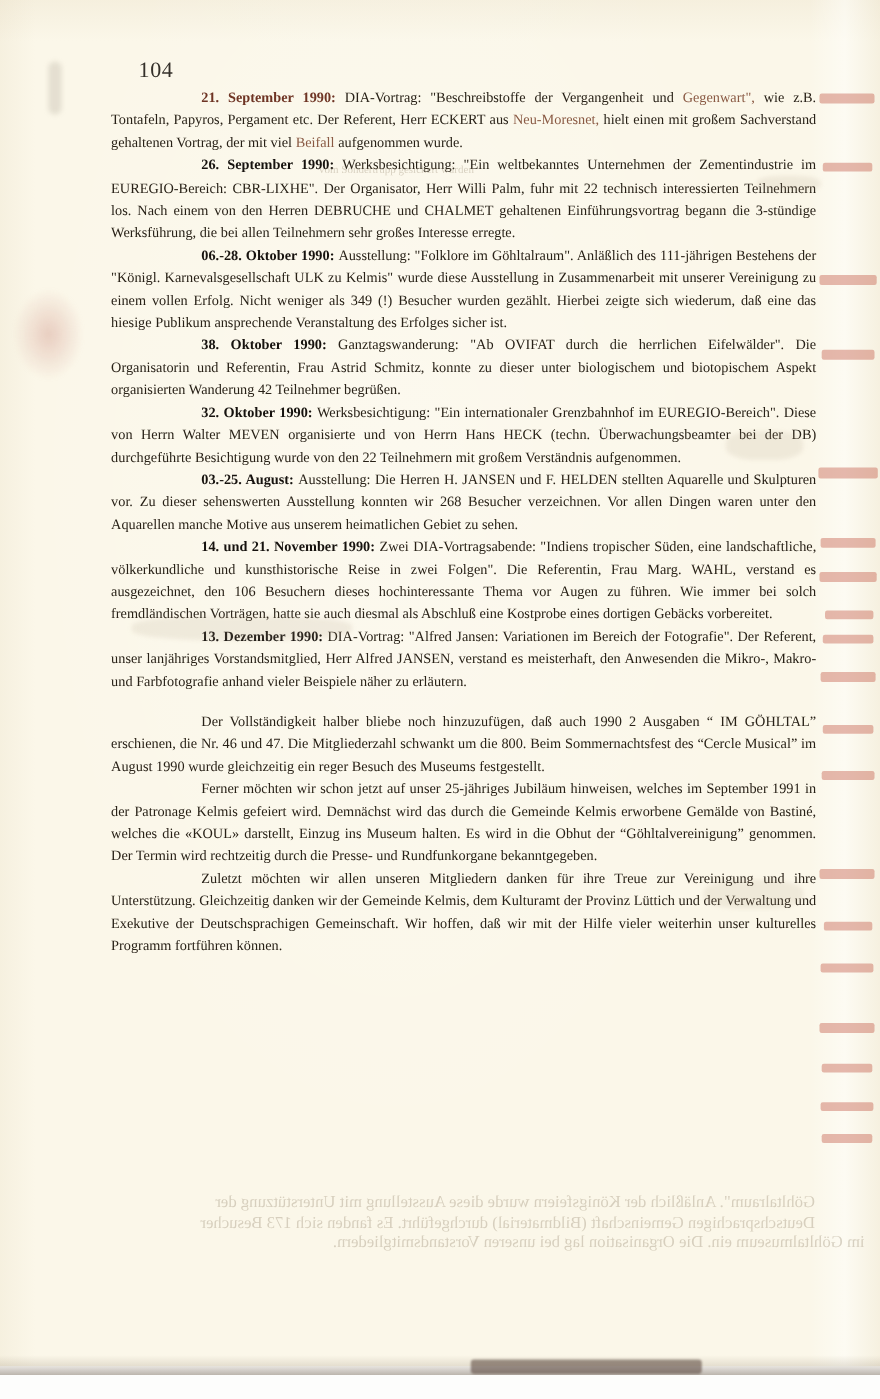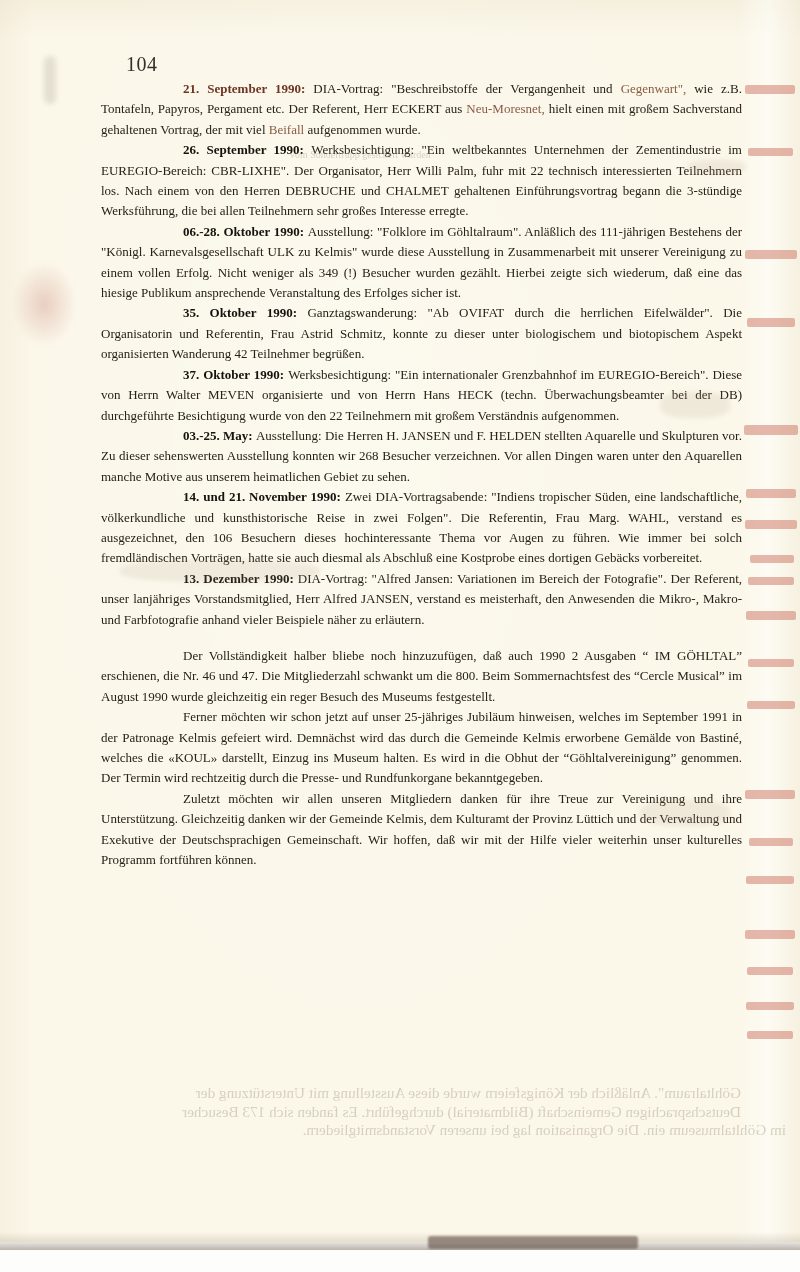--- a/index.html
+++ b/index.html
@@ -43,23 +43,23 @@
 
 <div class="viewport">
   <div class="scan">
     <div class="pink-blob"></div>
     <div class="gray-streak"></div>
     <div class="page-number">104</div>
     <div class="text-block">
         <p class="para"><span class="lead lead-red">21. September 1990: </span><span>DIA-Vortrag: "Beschreibstoffe der Vergangenheit und </span><span class="faded">Gegenwart", </span><span>wie z.B. Tontafeln, Papyros, Pergament etc. Der Referent, Herr ECKERT aus </span><span class="faded">Neu-Moresnet, </span><span>hielt einen mit großem Sachverstand gehaltenen Vortrag, der mit viel </span><span class="faded">Beifall </span><span>aufgenommen wurde.</span></p>
         <p class="para"><span class="lead">26. September 1990: </span><span>Werksbesichtigung: "Ein weltbekanntes Unternehmen der Zementindustrie im EUREGIO-Bereich: CBR-LIXHE". Der Organisator, Herr Willi Palm, fuhr mit 22 technisch interessierten Teilnehmern los. Nach einem von den Herren DEBRUCHE und CHALMET gehaltenen Einführungsvortrag begann die 3-stündige Werksführung, die bei allen Teilnehmern sehr großes Interesse erregte.</span></p>
         <p class="para"><span class="lead">06.-28. Oktober 1990: </span><span>Ausstellung: "Folklore im Göhltalraum". Anläßlich des 111-jährigen Bestehens der "Königl. Karnevalsgesellschaft ULK zu Kelmis" wurde diese Ausstellung in Zusammenarbeit mit unserer Vereinigung zu einem vollen Erfolg. Nicht weniger als 349 (!) Besucher wurden gezählt. Hierbei zeigte sich wiederum, daß eine das hiesige Publikum ansprechende Veranstaltung des Erfolges sicher ist.</span></p>
-        <p class="para"><span class="lead">35. Oktober 1990: </span><span>Ganztagswanderung: "Ab OVIFAT durch die herrlichen Eifelwälder". Die Organisatorin und Referentin, Frau Astrid Schmitz, konnte zu dieser unter biologischem und biotopischem Aspekt organisierten Wanderung 42 Teilnehmer begrüßen.</span></p>
-        <p class="para"><span class="lead">37. Oktober 1990: </span><span>Werksbesichtigung: "Ein internationaler Grenzbahnhof im EUREGIO-Bereich". Diese von Herrn Walter MEVEN organisierte und von Herrn Hans HECK (techn. Überwachungsbeamter bei der DB) durchgeführte Besichtigung wurde von den 22 Teilnehmern mit großem Verständnis aufgenommen.</span></p>
-        <p class="para"><span class="lead">03.-25. May: </span><span>Ausstellung: Die Herren H. JANSEN und F. HELDEN stellten Aquarelle und Skulpturen vor. Zu dieser sehenswerten Ausstellung konnten wir 268 Besucher verzeichnen. Vor allen Dingen waren unter den Aquarellen manche Motive aus unserem heimatlichen Gebiet zu sehen.</span></p>
+        <p class="para"><span class="lead">38. Oktober 1990: </span><span>Ganztagswanderung: "Ab OVIFAT durch die herrlichen Eifelwälder". Die Organisatorin und Referentin, Frau Astrid Schmitz, konnte zu dieser unter biologischem und biotopischem Aspekt organisierten Wanderung 42 Teilnehmer begrüßen.</span></p>
+        <p class="para"><span class="lead">32. Oktober 1990: </span><span>Werksbesichtigung: "Ein internationaler Grenzbahnhof im EUREGIO-Bereich". Diese von Herrn Walter MEVEN organisierte und von Herrn Hans HECK (techn. Überwachungsbeamter bei der DB) durchgeführte Besichtigung wurde von den 22 Teilnehmern mit großem Verständnis aufgenommen.</span></p>
+        <p class="para"><span class="lead">03.-25. August: </span><span>Ausstellung: Die Herren H. JANSEN und F. HELDEN stellten Aquarelle und Skulpturen vor. Zu dieser sehenswerten Ausstellung konnten wir 268 Besucher verzeichnen. Vor allen Dingen waren unter den Aquarellen manche Motive aus unserem heimatlichen Gebiet zu sehen.</span></p>
         <p class="para"><span class="lead">14. und 21. November 1990: </span><span>Zwei DIA-Vortragsabende: "Indiens tropischer Süden, eine landschaftliche, völkerkundliche und kunsthistorische Reise in zwei Folgen". Die Referentin, Frau Marg. WAHL, verstand es ausgezeichnet, den 106 Besuchern dieses hochinteressante Thema vor Augen zu führen. Wie immer bei solch fremdländischen Vorträgen, hatte sie auch diesmal als Abschluß eine Kostprobe eines dortigen Gebäcks vorbereitet.</span></p>
         <p class="para"><span class="lead">13. Dezember 1990: </span><span>DIA-Vortrag: "Alfred Jansen: Variationen im Bereich der Fotografie". Der Referent, unser lanjähriges Vorstandsmitglied, Herr Alfred JANSEN, verstand es meisterhaft, den Anwesenden die Mikro-, Makro- und Farbfotografie anhand vieler Beispiele näher zu erläutern.</span></p>
         <p class="para gap"><span>Der Vollständigkeit halber bliebe noch hinzuzufügen, daß auch 1990 2 Ausgaben “ IM GÖHLTAL” erschienen, die Nr. 46 und 47. Die Mitgliederzahl schwankt um die 800. Beim Sommernachtsfest des “Cercle Musical” im August 1990 wurde gleichzeitig ein reger Besuch des Museums festgestellt.</span></p>
         <p class="para"><span>Ferner möchten wir schon jetzt auf unser 25-jähriges Jubiläum hinweisen, welches im September 1991 in der Patronage Kelmis gefeiert wird. Demnächst wird das durch die Gemeinde Kelmis erworbene Gemälde von Bastiné, welches die «KOUL» darstellt, Einzug ins Museum halten. Es wird in die Obhut der “Göhltalvereinigung” genommen. Der Termin wird rechtzeitig durch die Presse- und Rundfunkorgane bekanntgegeben.</span></p>
         <p class="para"><span>Zuletzt möchten wir allen unseren Mitgliedern danken für ihre Treue zur Vereinigung und ihre Unterstützung. Gleichzeitig danken wir der Gemeinde Kelmis, dem Kulturamt der Provinz Lüttich und der Verwaltung und Exekutive der Deutschsprachigen Gemeinschaft. Wir hoffen, daß wir mit der Hilfe vieler weiterhin unser kulturelles Programm fortführen können.</span></p>
       </div>
     <div>
         <div class="ghost-line plain" style="top: 146px; left: 290px; font-size: 10px;">vom Sondertrupp gesichert würden</div>
         <div class="ghost-line" style="top: 1084px; left: 100px; font-size: 15.2px;">Göhltalraum". Anläßlich der Königsfeiern wurde diese Ausstellung mit Unterstützung der</div>
         <div class="ghost-line" style="top: 1103px; left: 100px; font-size: 15.2px;">Deutschsprachigen Gemeinschaft (Bildmaterial) durchgeführt. Es fanden sich 173 Besucher</div>

